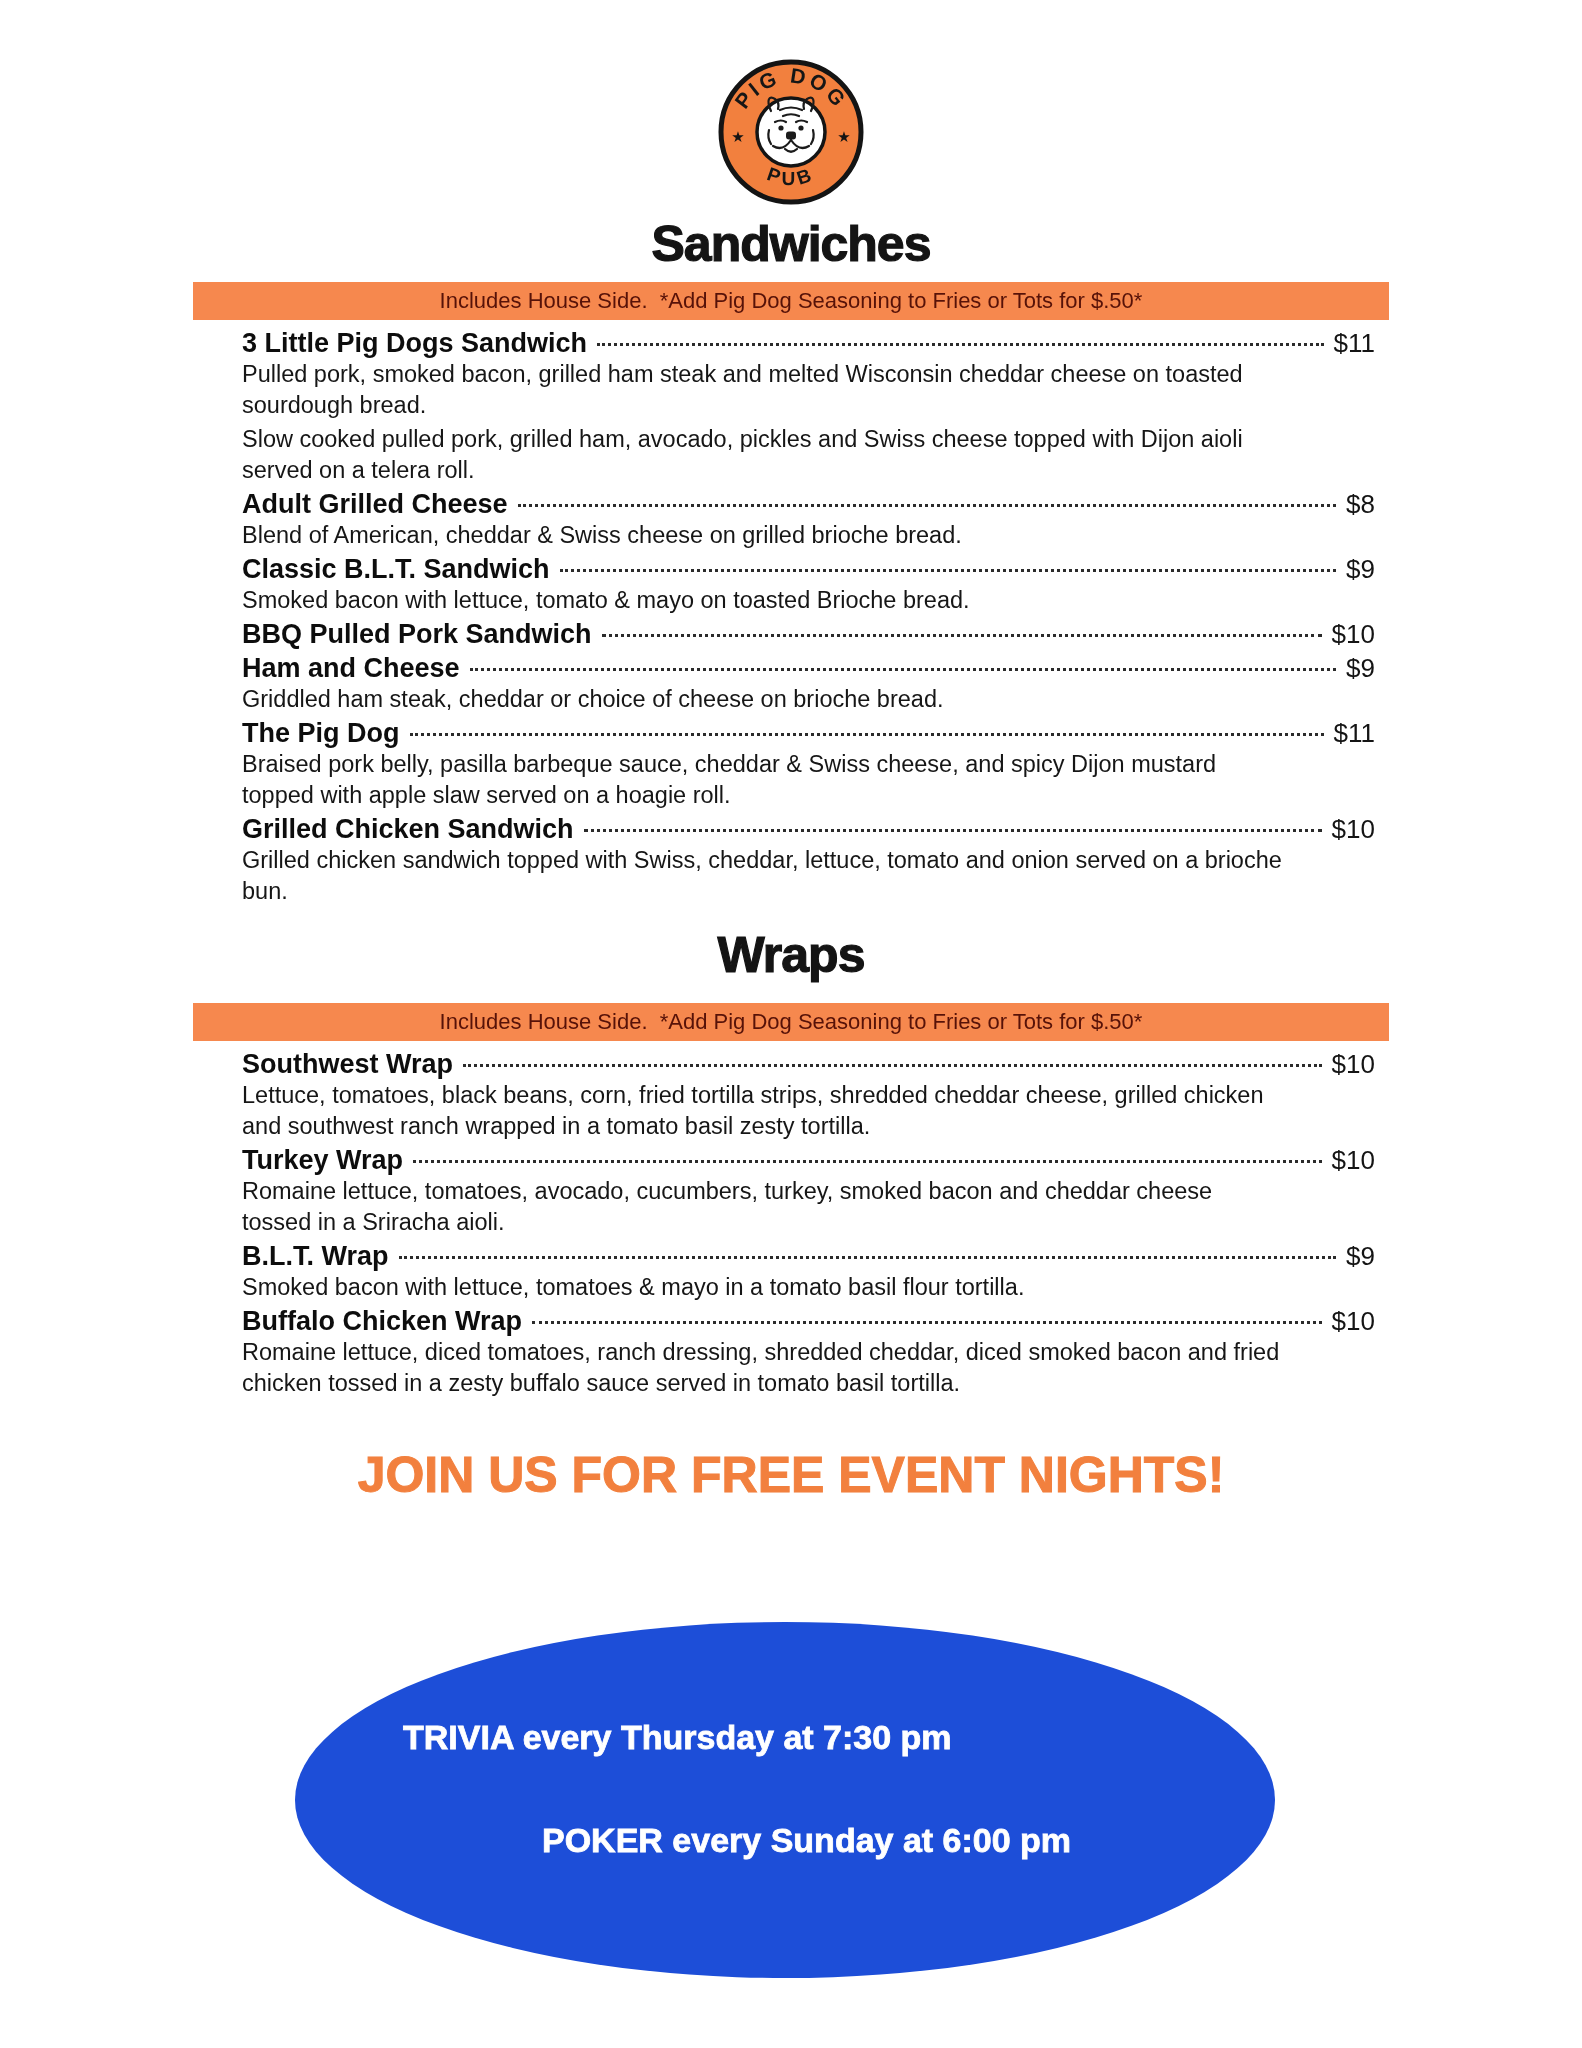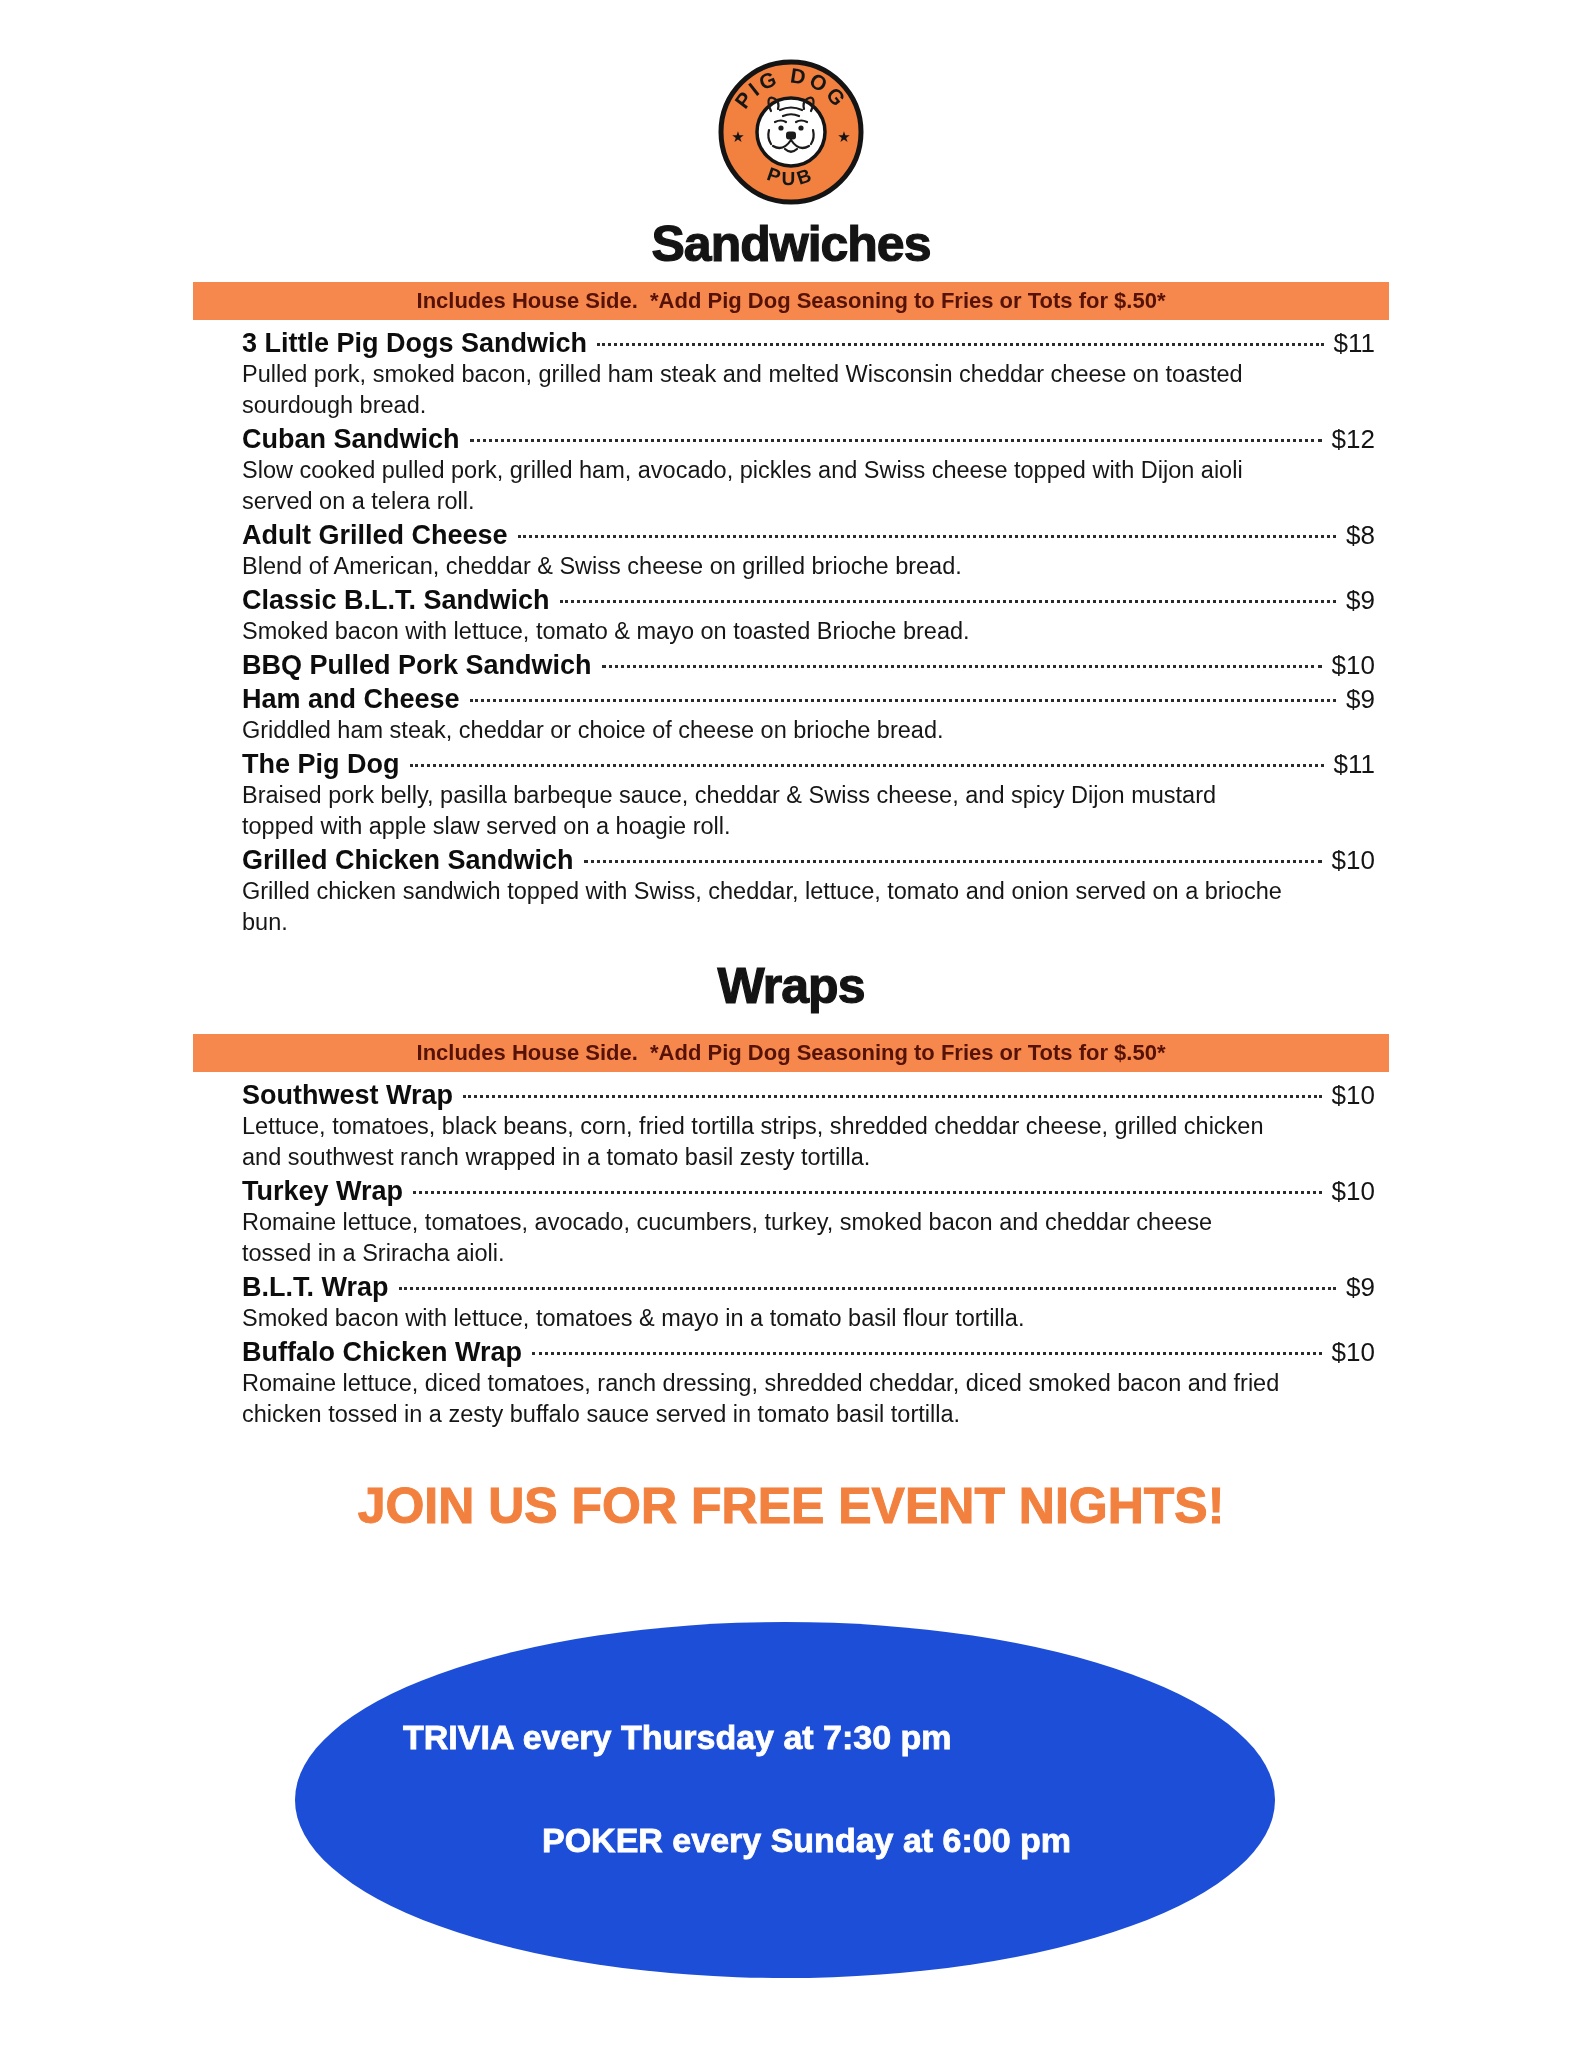--- a/index.html
+++ b/index.html
@@ -23,21 +23,21 @@
     letter-spacing:-1px;
     text-align:center;
     color:#141414;
     -webkit-text-stroke:1.2px #141414;
   }
   .wraps-title{margin-top:16px;}
   .banner{
     margin:6px auto 0 auto;
     width:1196px;height:38px;
     background:#F6884E;
-    display:flex;align-items:center;justify-content:center;font-weight:bold;
+    display:flex;align-items:center;justify-content:center;
   }
   .banner2{margin-top:16px;}
   .banner-text{
     font-size:22px;
     color:#571208;
     white-space:pre-wrap;
   }
   .items{
     width:1196px;
     margin:8px auto 0 auto;
@@ -152,25 +152,20 @@
     <div class="item">
       <div class="item-line">
         <span class="item-name">3 Little Pig Dogs Sandwich</span>
         <span class="item-dots"></span>
         <span class="item-price">$11</span>
       </div>
       <div class="item-desc">Pulled pork, smoked bacon, grilled ham steak and melted Wisconsin cheddar cheese on toasted
 sourdough bread.</div>
     </div>
     <div class="item">
-      <div class="item-line">
-        <span class="item-name">Cuban Sandwich</span>
-        <span class="item-dots"></span>
-        <span class="item-price">$12</span>
-      </div>
       <div class="item-desc">Slow cooked pulled pork, grilled ham, avocado, pickles and Swiss cheese topped with Dijon aioli
 served on a telera roll.</div>
     </div>
     <div class="item">
       <div class="item-line">
         <span class="item-name">Adult Grilled Cheese</span>
         <span class="item-dots"></span>
         <span class="item-price">$8</span>
       </div>
       <div class="item-desc">Blend of American, cheddar &amp; Swiss cheese on grilled brioche bread.</div>

